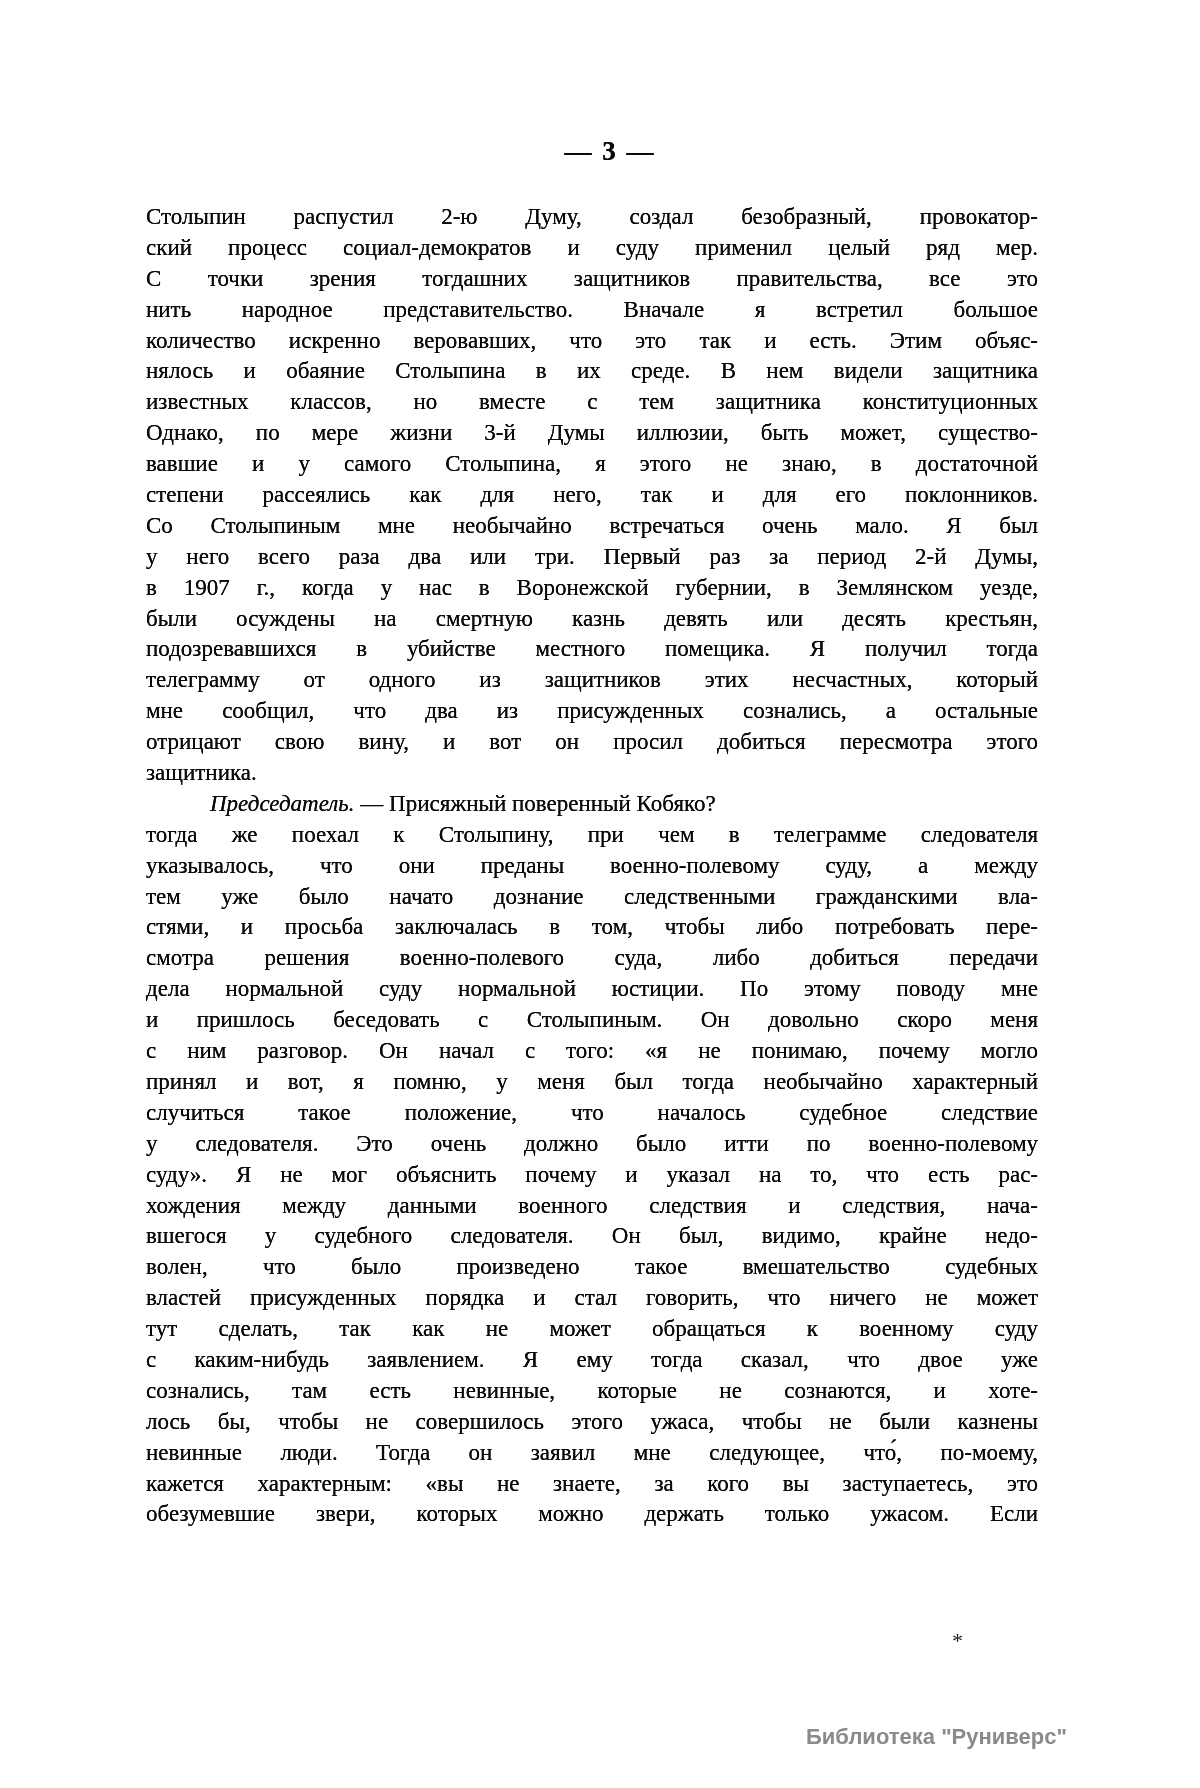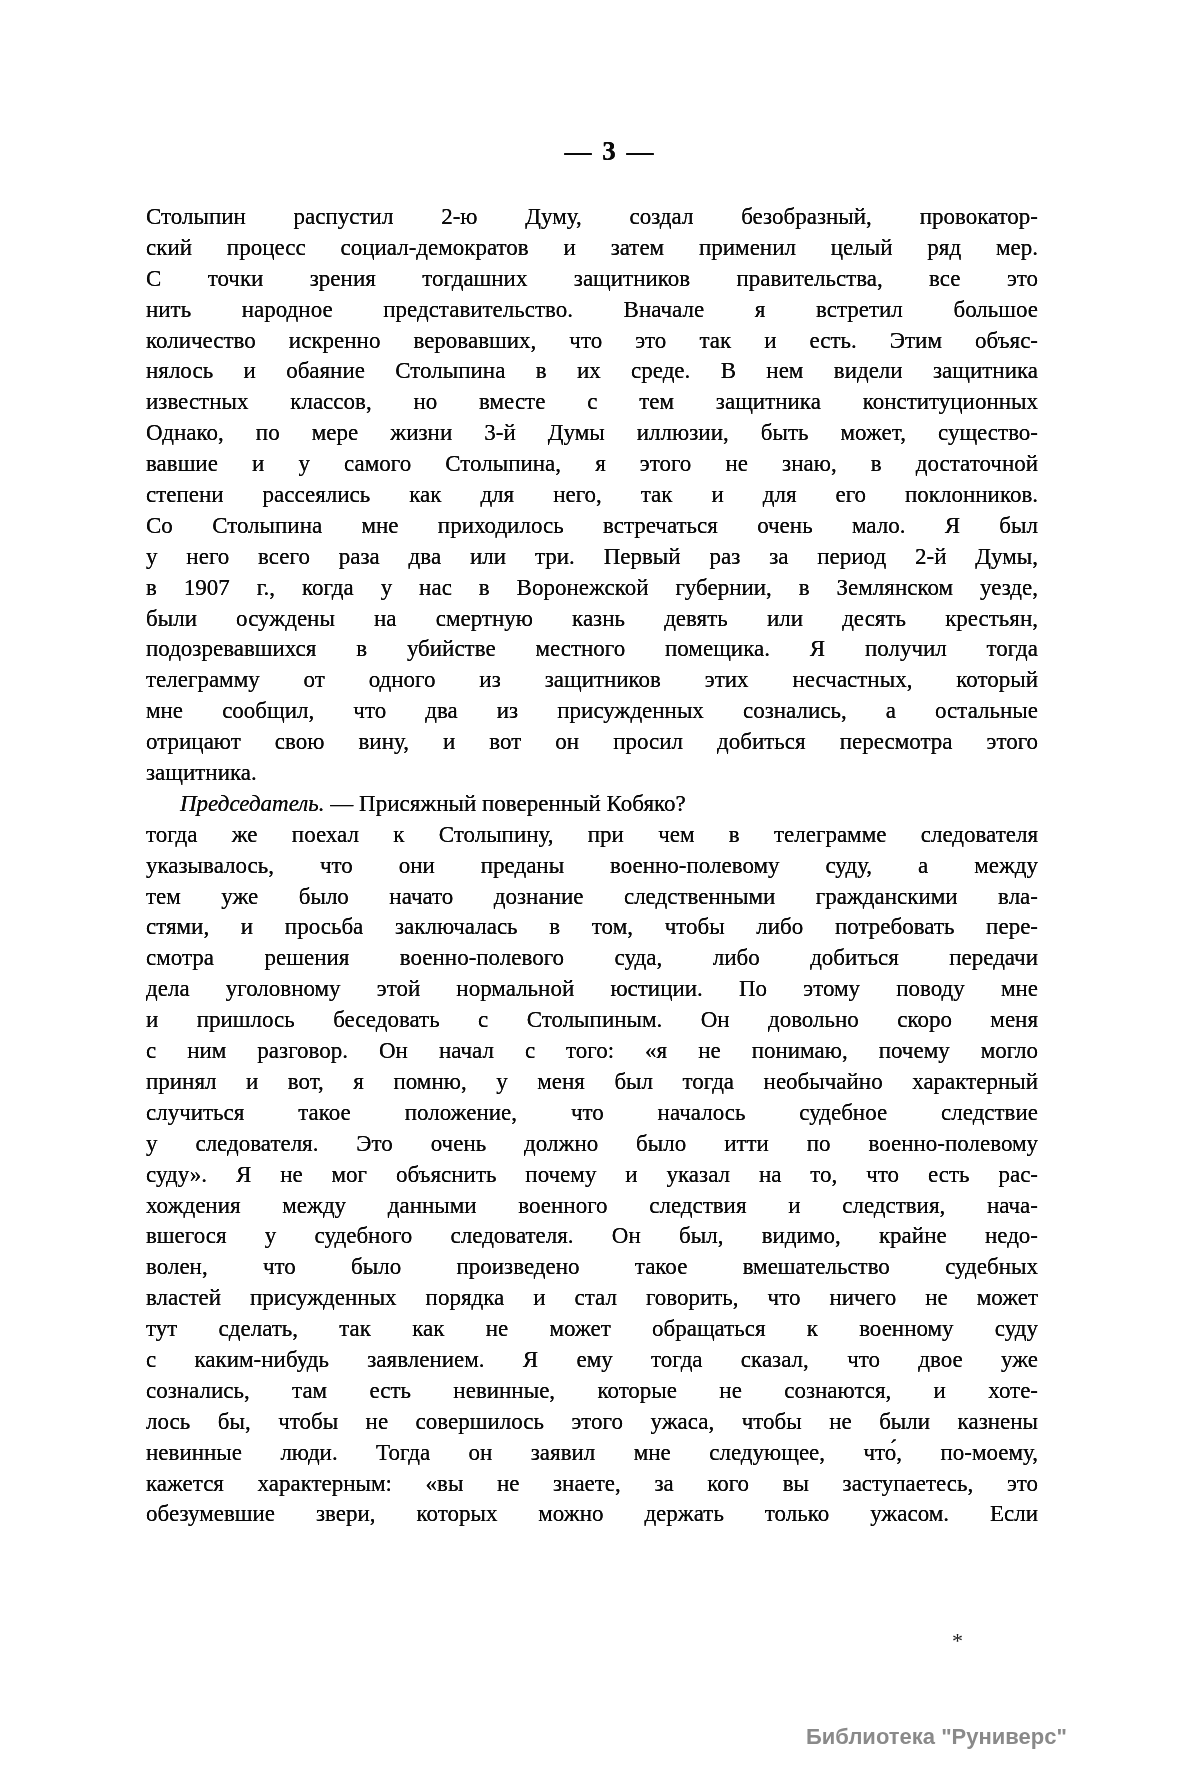--- a/index.html
+++ b/index.html
@@ -43,20 +43,21 @@
     white-space: normal;
   }
   .line.para-end {
     text-align-last: left;
   }
   .line.indent {
     padding-left: 34px;
   }
   .line i {
     font-style: italic;
+    margin-left: 30px;
   }
   .footnote-mark {
     position: absolute;
     left: 952px;
     top: 1628px;
     font-size: 22px;
     color: #1a1a1a;
   }
   .watermark {
     position: absolute;
@@ -70,45 +71,45 @@
   }
 </style>
 </head>
 <body>
 
 <div class="page">
   <div class="folio">— 3 —</div>
 
   <div class="text-block" id="text-block">
       <div class="line">Столыпин распустил 2-ю Думу, создал безобразный, провокатор-</div>
-      <div class="line">ский процесс социал-демократов и затем применил целый ряд мер.</div>
+      <div class="line">ский процесс социал-демократов и суду применил целый ряд мер.</div>
       <div class="line">С точки зрения тогдашних защитников правительства, все это</div>
       <div class="line">нить народное представительство. Вначале я встретил большое</div>
       <div class="line">количество искренно веровавших, что это так и есть. Этим объяс-</div>
       <div class="line">нялось и обаяние Столыпина в их среде.  В нем видели защитника</div>
       <div class="line">известных классов, но вместе с тем защитника конституционных</div>
       <div class="line">Однако, по мере жизни 3-й Думы иллюзии, быть может, существо-</div>
       <div class="line">вавшие и у самого Столыпина, я этого не знаю, в достаточной</div>
       <div class="line">степени рассеялись как для него, так и для его поклонников.</div>
-      <div class="line">Со Столыпина мне приходилось встречаться очень мало.  Я был</div>
+      <div class="line">Со Столыпиным мне необычайно встречаться очень мало.  Я был</div>
       <div class="line">у него всего раза два или три.  Первый раз за период 2-й Думы,</div>
       <div class="line">в 1907 г., когда у нас в Воронежской губернии, в Землянском уезде,</div>
       <div class="line">были осуждены на смертную казнь девять или десять крестьян,</div>
       <div class="line">подозревавшихся в убийстве местного помещика. Я получил тогда</div>
       <div class="line">телеграмму от одного из защитников этих несчастных, который</div>
       <div class="line">мне сообщил, что два из присужденных сознались, а остальные</div>
       <div class="line">отрицают свою вину, и вот он просил добиться пересмотра этого</div>
       <div class="line para-end">защитника.</div>
       <div class="line indent para-end"><i>Председатель.</i> — Присяжный поверенный Кобяко?</div>
       <div class="line">тогда же поехал к Столыпину, при чем в телеграмме следователя</div>
       <div class="line">указывалось, что они преданы военно-полевому суду, а между</div>
       <div class="line">тем уже было начато дознание следственными гражданскими вла-</div>
       <div class="line">стями, и просьба заключалась в том, чтобы либо потребовать пере-</div>
       <div class="line">смотра решения военно-полевого суда, либо добиться передачи</div>
-      <div class="line">дела уголовному этой нормальной юстиции.  По этому поводу мне</div>
+      <div class="line">дела нормальной суду нормальной юстиции.  По этому поводу мне</div>
       <div class="line">и пришлось беседовать с Столыпиным.  Он довольно скоро меня</div>
       <div class="line">с ним разговор.  Он начал с того: «я не понимаю, почему могло</div>
       <div class="line">принял и вот, я помню, у меня был тогда необычайно характерный</div>
       <div class="line">случиться такое положение, что началось судебное следствие</div>
       <div class="line">у следователя. Это очень должно было итти по военно-полевому</div>
       <div class="line">суду». Я не мог объяснить почему и указал на то, что есть рас-</div>
       <div class="line">хождения между данными военного следствия и следствия, нача-</div>
       <div class="line">вшегося у судебного следователя. Он был, видимо, крайне недо-</div>
       <div class="line">волен, что было произведено такое вмешательство судебных</div>
       <div class="line">властей присужденных порядка и стал говорить, что ничего не может</div>

